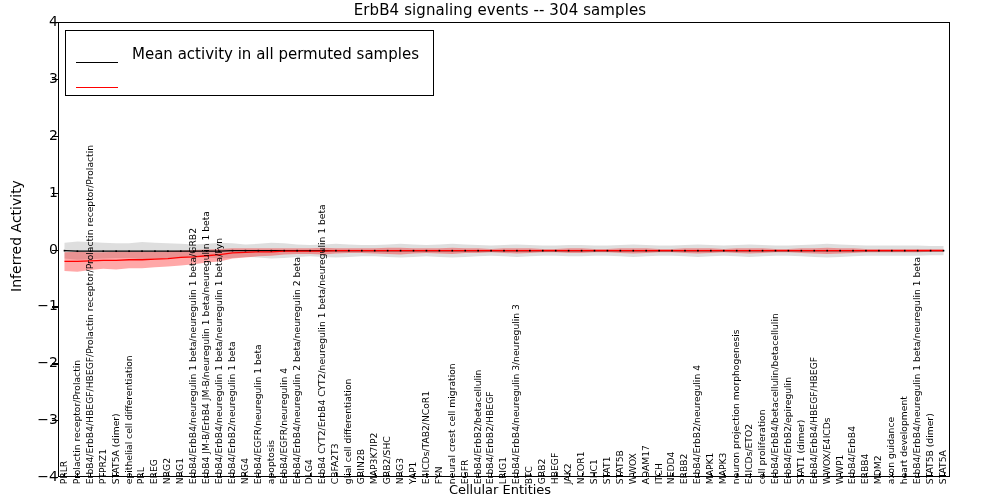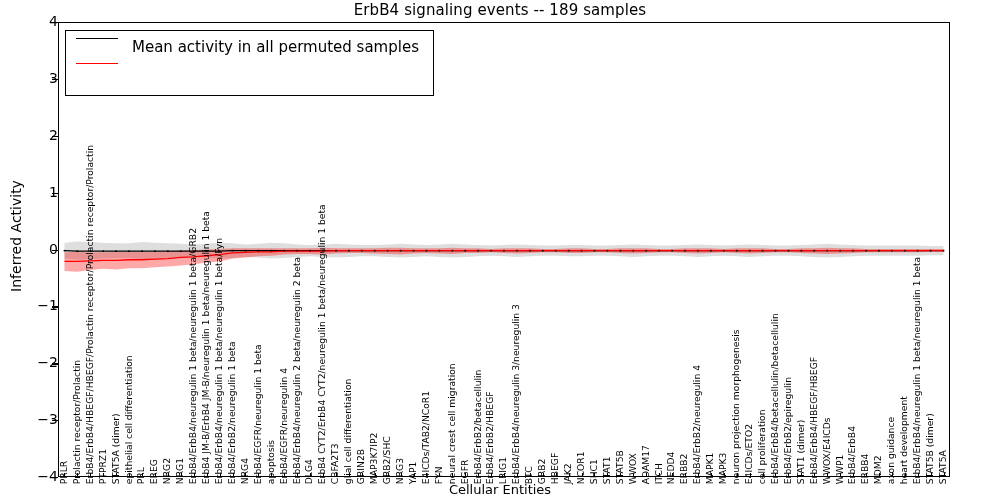--- a/index.html
+++ b/index.html
@@ -49,34 +49,34 @@
     font-family:"DejaVu Sans",sans-serif;
   }
 
   
   .legend{
     position:absolute;left:65px;top:30px;
     border:1.2px solid #000;background:#fff;
     padding:7px 14px 7px 10px;
     z-index:40;
   }
-  .legend-row{display:flex;align-items:flex-start;height:25px;}
+  .legend-row{display:flex;align-items:flex-end;height:25px;}
   .legend-swatch{width:42px;height:0;border-top:1.6px solid #000;margin-right:14px;}
   .legend-swatch.red{border-top-color:#ff0000;}
   .legend-text{font-size:15px;color:#000;white-space:nowrap;}
 
   
   #data-svg{position:absolute;left:58px;top:22px;}
 </style>
 </head>
 <body>
 
 <div id="root">
 
-  <div class="title">ErbB4 signaling events -- 189 samples</div>
+  <div class="title">ErbB4 signaling events -- 304 samples</div>
 
   <div class="plot-frame"></div>
 
   <svg id="data-svg" width="892" height="455">
       <path d="M6.46 220.67 L19.39 219.54 L32.32 220.11 L45.25 220.67 L58.17 221.24 L71.10 221.24 L84.03 220.11 L96.96 220.67 L109.88 221.24 L122.81 221.81 L135.74 222.38 L148.67 221.81 L161.59 220.67 L174.52 221.24 L187.45 222.38 L200.38 221.81 L213.30 220.67 L226.23 221.24 L239.16 222.38 L252.09 222.95 L265.01 222.38 L277.94 221.81 L290.87 222.38 L303.80 222.95 L316.72 222.95 L329.65 222.38 L342.58 221.81 L355.51 222.38 L368.43 222.95 L381.36 222.38 L394.29 221.81 L407.22 222.38 L420.14 222.95 L433.07 223.52 L446.00 222.95 L458.93 222.38 L471.86 222.95 L484.78 223.52 L497.71 223.52 L510.64 222.95 L523.57 222.95 L536.49 223.52 L549.42 223.52 L562.35 222.95 L575.28 222.38 L588.20 222.95 L601.13 223.52 L614.06 223.52 L626.99 222.95 L639.91 222.38 L652.84 222.95 L665.77 223.52 L678.70 222.95 L691.62 222.38 L704.55 222.95 L717.48 223.52 L730.41 223.52 L743.33 222.95 L756.26 222.38 L769.19 221.81 L782.12 222.38 L795.04 222.95 L807.97 223.52 L820.90 223.52 L833.83 223.52 L846.75 223.52 L859.68 223.52 L872.61 224.09 L885.54 224.09 L885.54 233.19 L872.61 233.19 L859.68 233.76 L846.75 233.76 L833.83 233.76 L820.90 233.76 L807.97 233.76 L795.04 234.33 L782.12 234.89 L769.19 235.46 L756.26 234.89 L743.33 234.33 L730.41 233.76 L717.48 233.76 L704.55 234.33 L691.62 234.89 L678.70 234.33 L665.77 233.76 L652.84 234.33 L639.91 234.89 L626.99 234.33 L614.06 233.76 L601.13 233.76 L588.20 234.33 L575.28 234.89 L562.35 234.33 L549.42 233.76 L536.49 233.76 L523.57 234.33 L510.64 234.33 L497.71 233.76 L484.78 233.76 L471.86 234.33 L458.93 234.89 L446.00 234.33 L433.07 233.76 L420.14 234.33 L407.22 234.89 L394.29 235.46 L381.36 234.89 L368.43 234.33 L355.51 234.89 L342.58 235.46 L329.65 234.89 L316.72 234.33 L303.80 234.33 L290.87 234.89 L277.94 235.46 L265.01 234.89 L252.09 234.33 L239.16 234.89 L226.23 236.03 L213.30 236.60 L200.38 235.46 L187.45 234.89 L174.52 236.03 L161.59 236.60 L148.67 235.46 L135.74 234.89 L122.81 235.46 L109.88 236.03 L96.96 236.60 L84.03 237.17 L71.10 236.03 L58.17 236.03 L45.25 236.60 L32.32 237.17 L19.39 237.74 L6.46 236.60 Z" fill="#000000" fill-opacity="0.13" stroke="none"></path>
       <path d="M6.46 230.34 L19.39 229.78 L32.32 230.34 L45.25 230.34 L58.17 229.78 L71.10 229.78 L84.03 229.78 L96.96 229.78 L109.88 229.21 L122.81 228.64 L135.74 228.07 L148.67 227.50 L161.59 226.93 L174.52 226.36 L187.45 226.36 L200.38 226.36 L213.30 226.36 L226.23 226.36 L239.16 226.36 L252.09 226.36 L265.01 225.79 L277.94 226.36 L290.87 226.36 L303.80 226.36 L316.72 226.36 L329.65 225.79 L342.58 225.79 L355.51 226.36 L368.43 226.36 L381.36 226.36 L394.29 225.79 L407.22 226.36 L420.14 226.36 L433.07 226.93 L446.00 226.36 L458.93 226.36 L471.86 226.36 L484.78 226.93 L497.71 226.93 L510.64 226.36 L523.57 226.36 L536.49 226.93 L549.42 226.93 L562.35 226.36 L575.28 226.36 L588.20 226.36 L601.13 226.93 L614.06 226.93 L626.99 226.36 L639.91 226.36 L652.84 226.36 L665.77 226.93 L678.70 226.36 L691.62 226.36 L704.55 226.36 L717.48 226.93 L730.41 226.93 L743.33 226.36 L756.26 226.36 L769.19 225.79 L782.12 226.36 L795.04 226.36 L807.97 226.93 L820.90 226.93 L833.83 226.93 L846.75 226.93 L859.68 226.93 L872.61 226.93 L885.54 226.93 L885.54 229.78 L872.61 229.78 L859.68 230.34 L846.75 230.34 L833.83 230.34 L820.90 230.34 L807.97 230.34 L795.04 230.91 L782.12 231.48 L769.19 232.05 L756.26 231.48 L743.33 230.91 L730.41 230.34 L717.48 230.34 L704.55 230.91 L691.62 231.48 L678.70 230.91 L665.77 230.34 L652.84 230.91 L639.91 231.48 L626.99 230.91 L614.06 230.34 L601.13 230.34 L588.20 230.91 L575.28 231.48 L562.35 230.91 L549.42 230.34 L536.49 230.34 L523.57 230.91 L510.64 230.91 L497.71 230.34 L484.78 230.34 L471.86 230.91 L458.93 231.48 L446.00 230.91 L433.07 230.34 L420.14 230.91 L407.22 230.91 L394.29 232.05 L381.36 231.48 L368.43 230.91 L355.51 231.48 L342.58 232.62 L329.65 232.05 L316.72 231.48 L303.80 230.91 L290.87 230.91 L277.94 231.48 L265.01 232.62 L252.09 232.05 L239.16 232.05 L226.23 232.62 L213.30 233.76 L200.38 234.33 L187.45 235.46 L174.52 236.60 L161.59 239.44 L148.67 240.58 L135.74 242.29 L122.81 243.43 L109.88 244.56 L96.96 245.13 L84.03 246.27 L71.10 246.27 L58.17 247.41 L45.25 246.84 L32.32 247.98 L19.39 249.68 L6.46 249.11 Z" fill="#ff0000" fill-opacity="0.34" stroke="none"></path>
       <path d="M6.46 228.64 L19.39 229.21 L32.32 229.21 L45.25 229.21 L58.17 229.21 L71.10 229.21 L84.03 229.21 L96.96 229.21 L109.88 229.21 L122.81 229.21 L135.74 229.21 L148.67 229.21 L161.59 229.21 L174.52 228.64 L187.45 228.64 L200.38 228.64 L213.30 228.64 L226.23 228.64 L239.16 228.64 L252.09 228.64 L265.01 228.64 L277.94 228.64 L290.87 228.64 L303.80 228.64 L316.72 228.64 L329.65 228.64 L342.58 228.64 L355.51 228.64 L368.43 228.64 L381.36 228.64 L394.29 228.64 L407.22 228.64 L420.14 228.64 L433.07 228.64 L446.00 228.64 L458.93 228.64 L471.86 228.64 L484.78 228.64 L497.71 228.64 L510.64 228.64 L523.57 228.64 L536.49 228.64 L549.42 228.64 L562.35 228.64 L575.28 228.64 L588.20 228.64 L601.13 228.64 L614.06 228.64 L626.99 228.64 L639.91 228.64 L652.84 228.64 L665.77 228.64 L678.70 228.64 L691.62 228.64 L704.55 228.64 L717.48 228.64 L730.41 228.64 L743.33 228.64 L756.26 228.64 L769.19 228.64 L782.12 228.64 L795.04 228.64 L807.97 228.64 L820.90 228.64 L833.83 228.64 L846.75 228.64 L859.68 228.64 L872.61 228.64 L885.54 228.64" fill="none" stroke="#000000" stroke-width="1.3"></path>
       <path d="M6.46 239.44 L19.39 239.44 L32.32 238.88 L45.25 238.31 L58.17 238.31 L71.10 237.74 L84.03 237.74 L96.96 237.17 L109.88 236.60 L122.81 235.46 L135.74 234.89 L148.67 233.76 L161.59 232.62 L174.52 230.91 L187.45 230.34 L200.38 229.78 L213.30 229.78 L226.23 229.21 L239.16 229.21 L252.09 229.21 L265.01 229.21 L277.94 228.64 L290.87 228.64 L303.80 228.64 L316.72 228.64 L329.65 228.64 L342.58 228.64 L355.51 228.64 L368.43 228.64 L381.36 228.64 L394.29 228.64 L407.22 228.64 L420.14 228.64 L433.07 228.64 L446.00 228.64 L458.93 228.64 L471.86 228.64 L484.78 228.64 L497.71 228.64 L510.64 228.64 L523.57 228.64 L536.49 228.64 L549.42 228.64 L562.35 228.64 L575.28 228.64 L588.20 228.64 L601.13 228.64 L614.06 228.64 L626.99 228.64 L639.91 228.64 L652.84 228.64 L665.77 228.64 L678.70 228.64 L691.62 228.64 L704.55 228.64 L717.48 228.64 L730.41 228.64 L743.33 228.64 L756.26 228.64 L769.19 228.64 L782.12 228.64 L795.04 228.64 L807.97 228.64 L820.90 228.64 L833.83 228.64 L846.75 228.64 L859.68 228.64 L872.61 228.64 L885.54 228.64" fill="none" stroke="#ff0000" stroke-width="1.3"></path>
       <rect x="5.66" y="227.84" width="1.6" height="1.6" fill="#000"></rect>
       <rect x="18.59" y="228.41" width="1.6" height="1.6" fill="#000"></rect>

